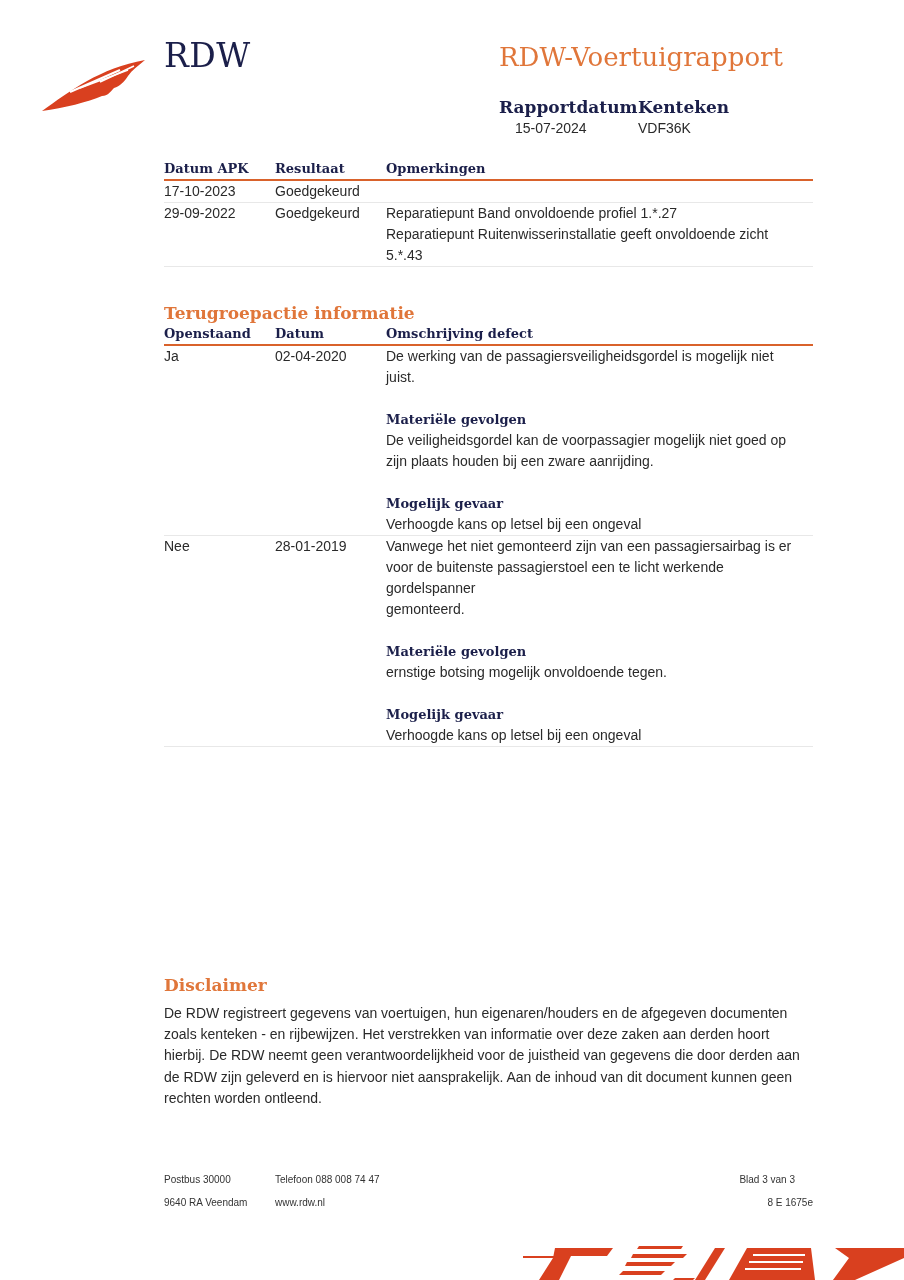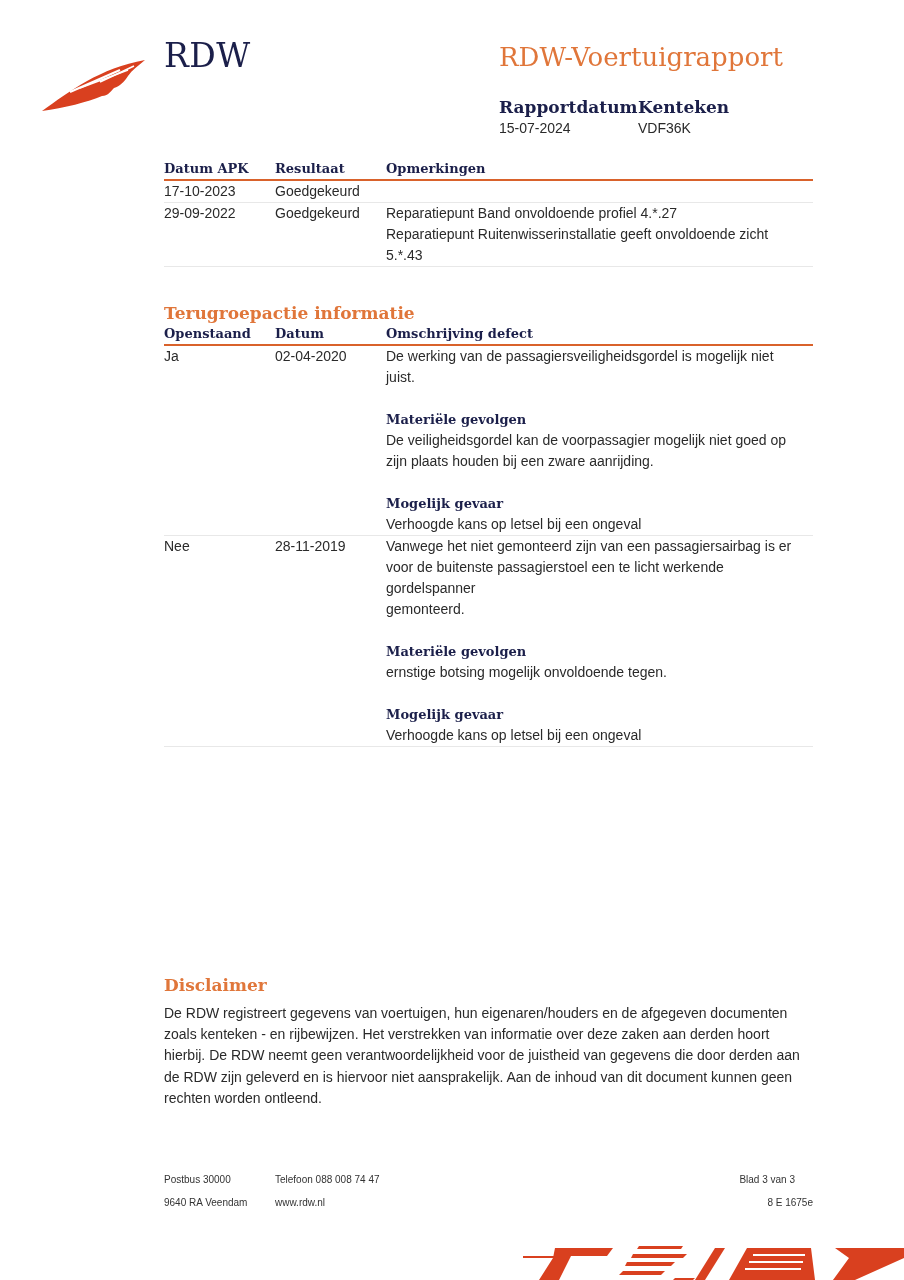--- a/index.html
+++ b/index.html
@@ -36,21 +36,21 @@
   <path d="M2 55 C 30 35, 60 12, 105 4 C 98 10, 92 14, 88 20 C 84 26, 80 30, 74 32 C 70 36, 68 40, 62 40 C 48 46, 24 52, 2 55 Z" fill="#d9401f"></path>
   <path d="M30 36 L 80 14" stroke="#fff" stroke-width="2"></path>
   <path d="M40 32 L 88 14" stroke="#fff" stroke-width="1.5"></path>
   <path d="M60 26 L 94 10" stroke="#fff" stroke-width="1.5"></path>
 </svg>
 <div class="abs logo-word">RDW</div>
 <div class="abs doc-title">RDW-Voertuigrapport</div>
 
 <div class="abs" style="left:499px; top:97px;">
   <div class="meta-label">Rapportdatum</div>
-  <div class="meta-value" style="margin-top:3px;">15-07-2024</div>
+  <div class="meta-value" style="margin-top:3px;margin-left:16px;">15-07-2024</div>
 </div>
 <div class="abs" style="left:638px; top:97px;">
   <div class="meta-label">Kenteken</div>
   <div class="meta-value" style="margin-top:3px;">VDF36K</div>
 </div>
 
 <div class="abs table" style="top:159px;">
   <div class="hdr">
     <div class="c1">Datum APK</div>
     <div class="c2">Resultaat</div>
@@ -58,21 +58,21 @@
   </div>
   <div class="row">
     <div class="c1">17-10-2023</div>
     <div class="c2">Goedgekeurd</div>
     <div class="c3"></div>
   </div>
   <div class="row">
     <div class="c1">29-09-2022</div>
     <div class="c2">Goedgekeurd</div>
     <div class="c3">
-      <div>Reparatiepunt Band onvoldoende profiel 4.*.27</div>
+      <div>Reparatiepunt Band onvoldoende profiel 1.*.27</div>
       <div>Reparatiepunt Ruitenwisserinstallatie geeft onvoldoende zicht</div>
       <div>5.*.43</div>
     </div>
   </div>
 </div>
 
 <div class="abs section-title" style="left:164px; top:303px;">Terugroepactie informatie</div>
 <div class="abs table" style="top:324px;">
   <div class="hdr">
     <div class="c1">Openstaand</div>
@@ -89,21 +89,21 @@
       <div class="sub-h">Materiële gevolgen</div>
       <div>De veiligheidsgordel kan de voorpassagier mogelijk niet goed op</div>
       <div>zijn plaats houden bij een zware aanrijding.</div>
       <div class="sub-h">Mogelijk gevaar</div>
       <div>Verhoogde kans op letsel bij een ongeval</div>
     </div>
   </div>
 
   <div class="row">
     <div class="c1">Nee</div>
-    <div class="c2">28-11-2019</div>
+    <div class="c2">28-01-2019</div>
     <div class="c3">
       <div>Vanwege het niet gemonteerd zijn van een passagiersairbag is er</div>
       <div>voor de buitenste passagierstoel een te licht werkende gordelspanner</div>
       <div>gemonteerd.</div>
       <div class="sub-h">Materiële gevolgen</div>
       <div>ernstige botsing mogelijk onvoldoende tegen.</div>
       <div class="sub-h">Mogelijk gevaar</div>
       <div>Verhoogde kans op letsel bij een ongeval</div>
     </div>
   </div>

